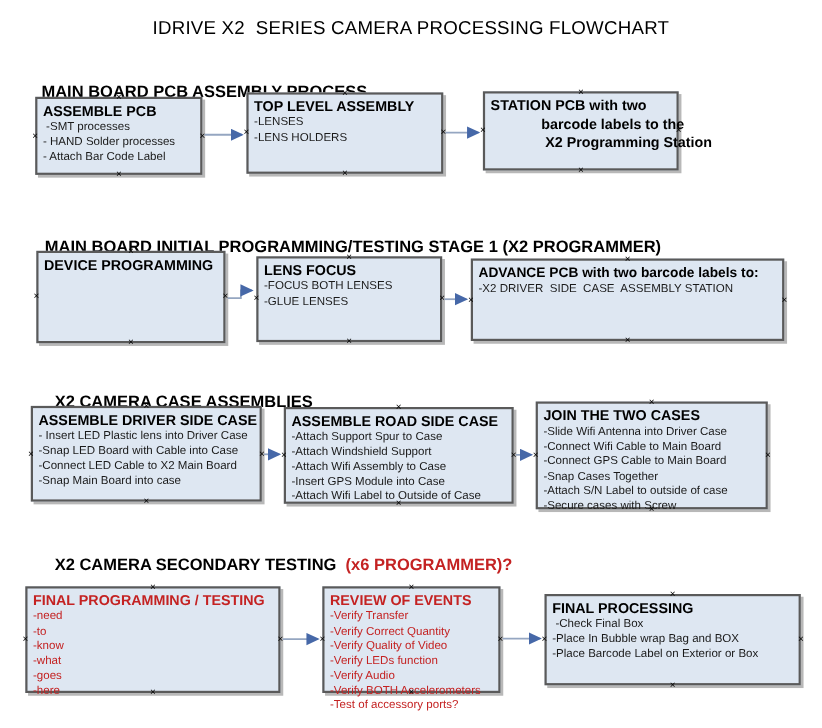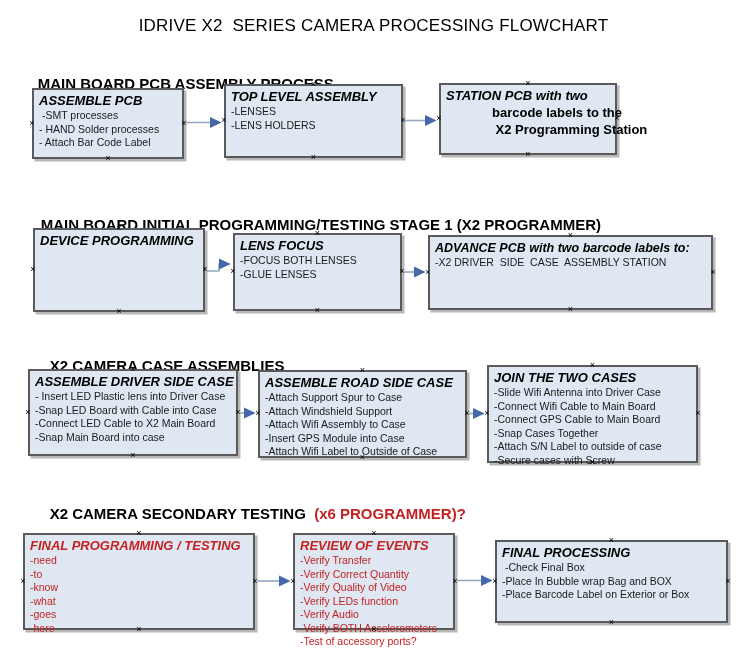--- a/index.html
+++ b/index.html
@@ -14,21 +14,21 @@
   .sec-heading{
     position:absolute;font-size:15px;font-weight:bold;white-space:pre;color:#000;
   }
   .sec-heading .accent{color:#c42222;margin-top:33px;}
   .fcbox{
     position:absolute;background:#dee7f2;border:2px solid #5a5a5a;
     box-shadow:2.5px 2.5px 0 rgba(125,125,125,.55);
     padding:3px 0 0 5px;box-sizing:border-box;overflow:visible;
   }
   .fc-title{
-    font-size:13px;font-weight:bold;line-height:16px;white-space:pre;color:#000;font-style:italic;
+    font-size:13px;font-weight:bold;line-height:16px;white-space:pre;color:#000;
   }
   .fc-item{
     font-size:10.5px;line-height:13.5px;white-space:pre;color:#1a1a1a;
   }
   .bold-body .fc-item{font-weight:bold;font-size:13px;line-height:17px;color:#000;padding-left:46px;}
   .red-box .fc-title,.red-box .fc-item{color:#c42222;}
   .handle{
     position:absolute;font-size:9px;font-weight:normal;color:#000;
     width:8px;height:7px;line-height:7px;text-align:center;pointer-events:none;
   }

